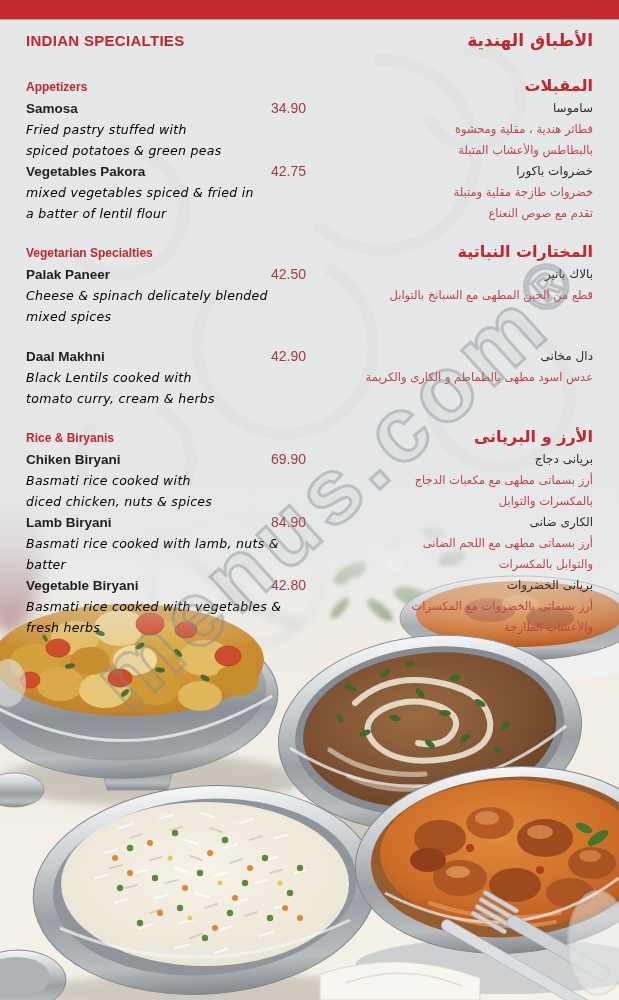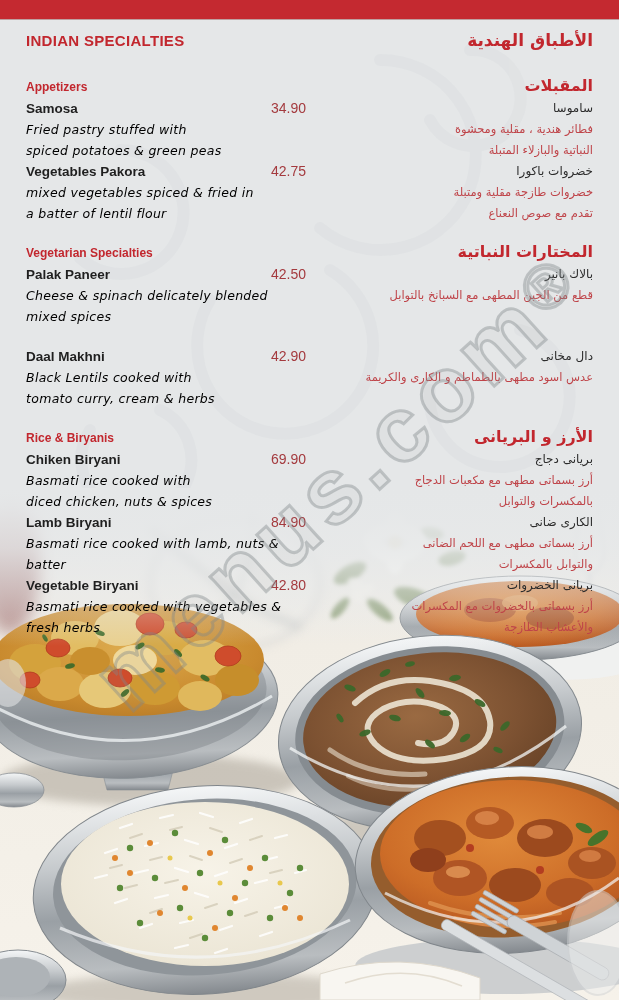--- a/index.html
+++ b/index.html
@@ -416,21 +416,21 @@
       <div class="item">
         <div class="i-en">
           <div class="name">Samosa</div>
           <div class="dline">Fried pastry stuffed with</div>
           <div class="dline">spiced potatoes &amp; green peas</div>
         </div>
         <div class="price">34.90</div>
         <div class="i-ar" dir="rtl">
           <div class="name">ساموسا</div>
           <div class="dline">فطائر هندية ، مقلية ومحشوة</div>
-          <div class="dline">النباتية والبازلاء المتبلة</div>
+          <div class="dline">بالبطاطس والأعشاب المتبلة</div>
         </div>
       </div>
 
       <div class="item">
         <div class="i-en">
           <div class="name">Vegetables Pakora</div>
           <div class="dline">mixed vegetables spiced &amp; fried in</div>
           <div class="dline">a batter of lentil flour</div>
         </div>
         <div class="price">42.75</div>

